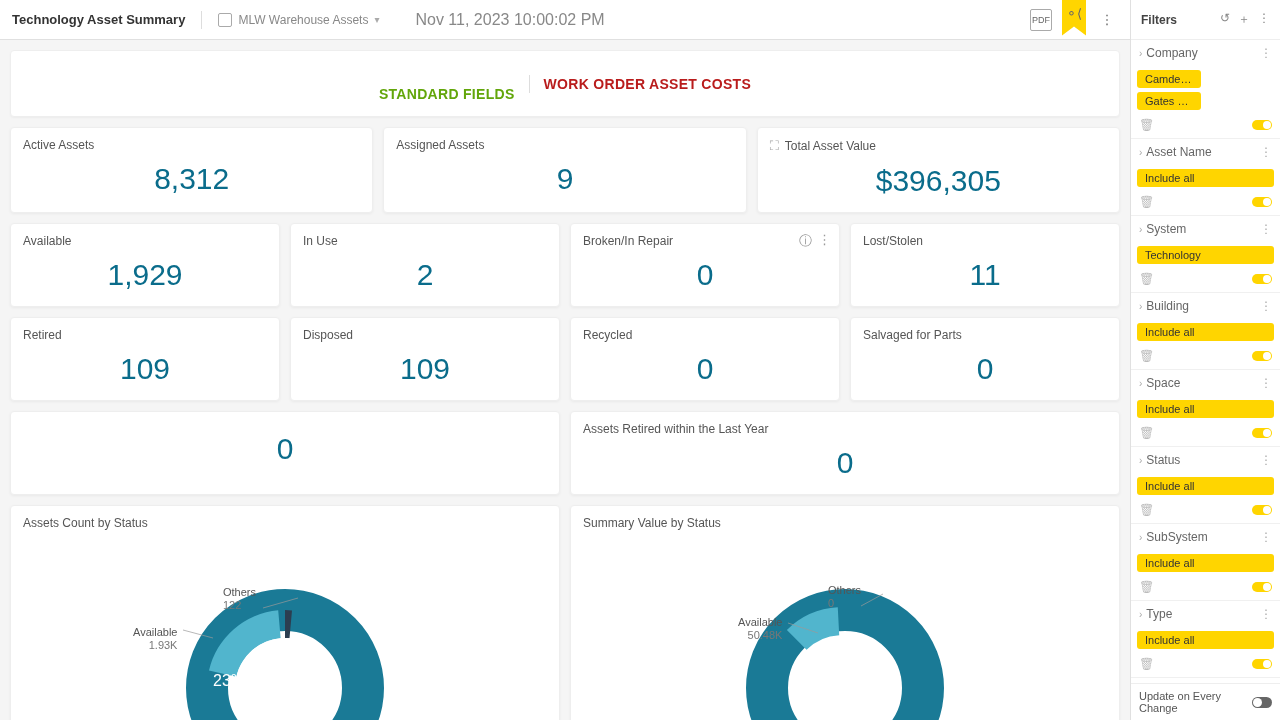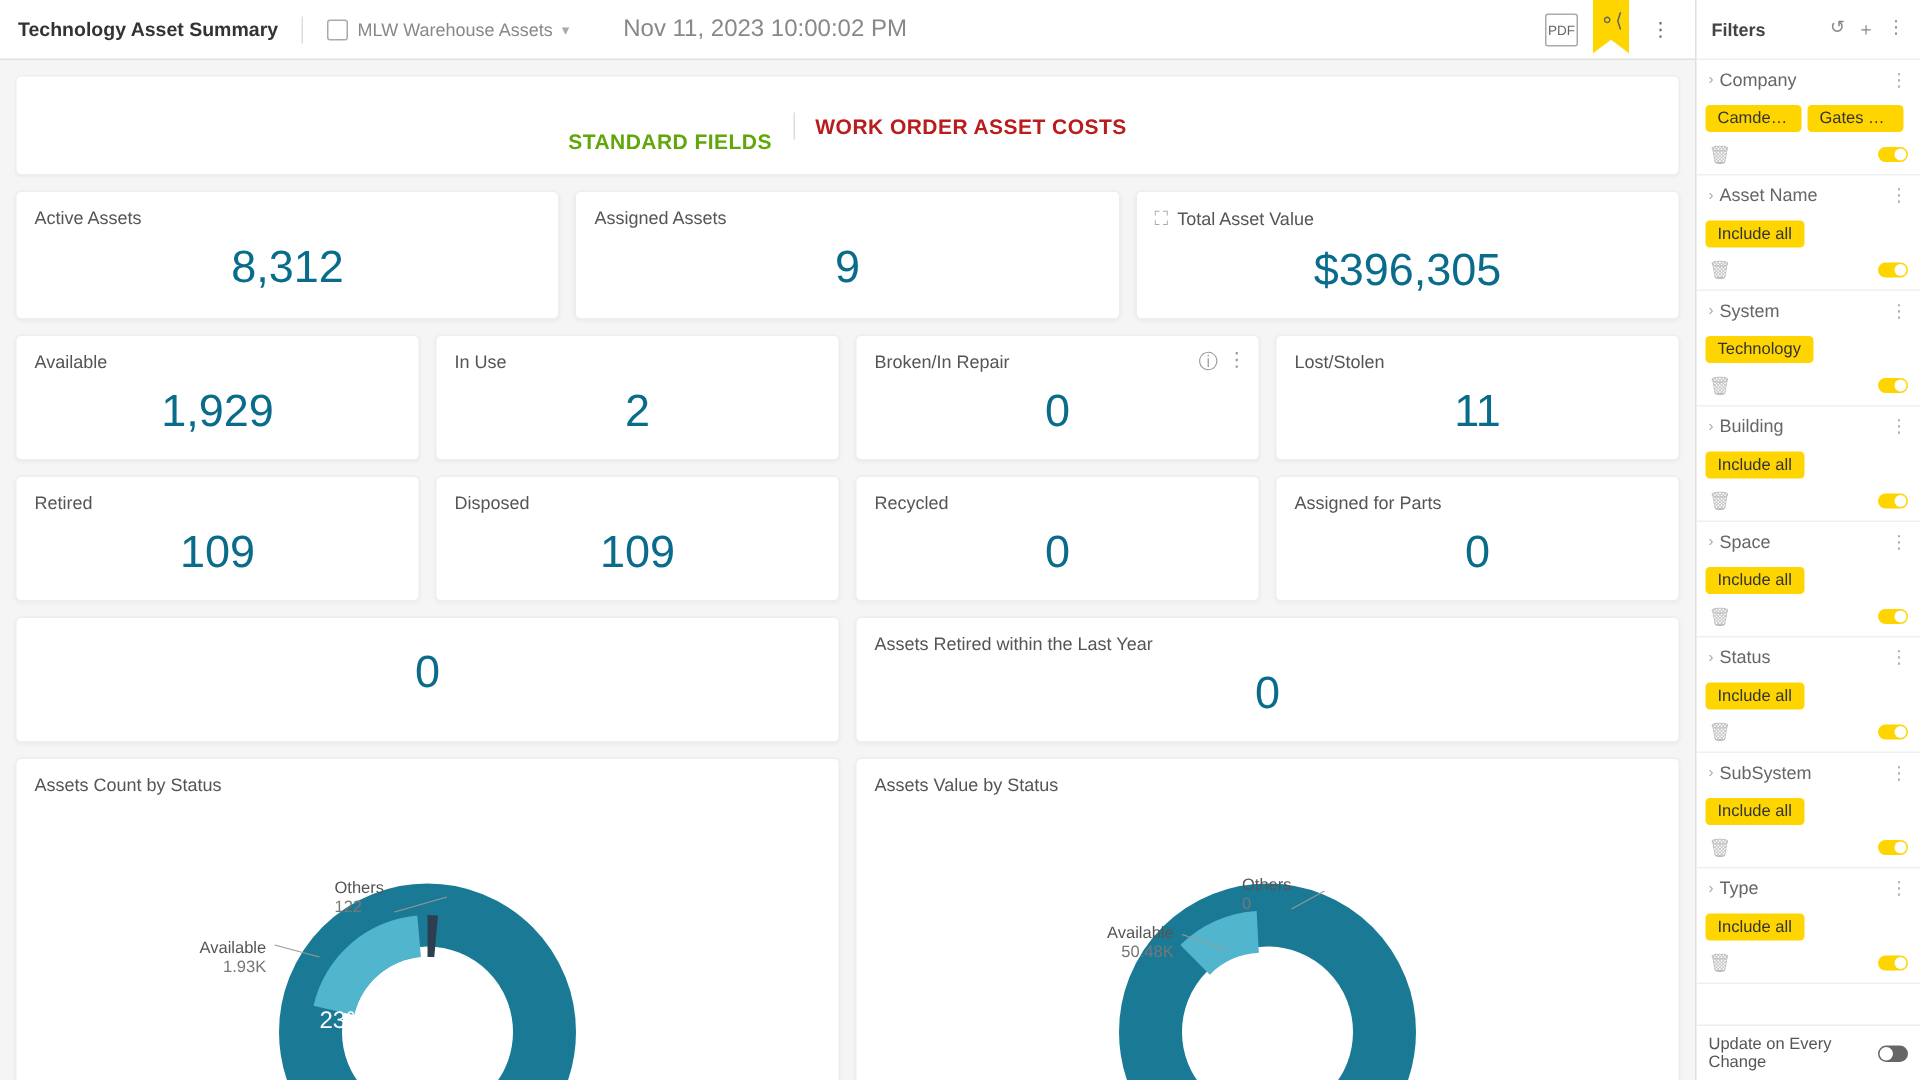--- a/index.html
+++ b/index.html
@@ -39,21 +39,21 @@
 
 .filters { width: 150px; min-width: 150px; background: #fff; border-left: 1px solid #e0e0e0; display: flex; flex-direction: column; font-size: 12px; }
 .filters-head { height: 40px; border-bottom: 1px solid #eee; display: flex; align-items: center; padding: 16px 10px; gap: 8px; }
 .filters-title { font-weight: 600; color: #444; }
 .filters-head-right { margin-left: auto; display: flex; gap: 8px; color: #888; }
 .filters-body { flex: 1; overflow-y: auto; }
 .fsec { border-bottom: 1px solid #f0f0f0; }
 .fsec-head { display: flex; align-items: center; padding: 6px 8px; color: #666; cursor: pointer; gap: 4px; }
 .chevron { font-size: 10px; color: #aaa; }
 .fsec-head .more { margin-left: auto; color: #aaa; cursor: pointer; }
-.chips { padding: 4px 6px; display: flex; flex-wrap: wrap; gap: 4px; }
+.chips { padding: 4px 6px; display: flex; flex-wrap: wrap; gap: 4px; flex-direction: column; }
 .chip { background: #ffd500; color: #333; padding: 3px 8px; border-radius: 3px; font-size: 11px; white-space: nowrap; max-width: 64px; overflow: hidden; text-overflow: ellipsis; cursor: pointer; }
 .chip.wide { max-width: none; }
 .fsec-foot { display: flex; align-items: center; justify-content: space-between; padding: 4px 8px 6px 8px; }
 .trash { color: #bbb; font-size: 12px; cursor: pointer; }
 .toggle { width: 20px; height: 10px; background: #ffd500; border-radius: 5px; position: relative; cursor: pointer; }
 .toggle::after { content: ""; width: 8px; height: 8px; background: #fff; border-radius: 50%; position: absolute; top: 1px; right: 1px; }
 .filters-foot { border-top: 1px solid #eee; padding: 6px 8px; display: flex; align-items: center; justify-content: space-between; font-size: 11px; color: #555; }
 .toggle-off { width: 22px; height: 11px; background: #666; border-radius: 6px; position: relative; cursor: pointer; }
 .toggle-off::after { content: ""; width: 9px; height: 9px; background: #fff; border-radius: 50%; position: absolute; top: 1px; left: 1px; }
 .sq-icon { width: 14px; height: 14px; border: 1px solid #aaa; border-radius: 2px; display: inline-block; }
@@ -135,21 +135,21 @@
       </div>
       <div class="card">
         <div class="card-label">Disposed</div>
         <div class="card-val">109</div>
       </div>
       <div class="card">
         <div class="card-label">Recycled</div>
         <div class="card-val">0</div>
       </div>
       <div class="card">
-        <div class="card-label">Assigned for Parts</div>
+        <div class="card-label">Salvaged for Parts</div>
         <div class="card-val">0</div>
       </div>
     </div>
 
     <div class="row">
       <div class="card">
         <div class="card-val">0</div>
       </div>
       <div class="card">
         <div class="card-label">Assets Retired within the Last Year</div>
@@ -178,21 +178,21 @@
             <div class="dl-val">1.93K</div>
           </div>
           <div class="pct-lbl" style="top:134px; left:190px;">23%</div>
           <svg style="position:absolute;top:0;left:0;pointer-events:none;" width="540" height="200">
             <line x1="240" y1="70" x2="275" y2="60" stroke="#999" stroke-width="0.7"></line>
             <line x1="190" y1="100" x2="160" y2="92" stroke="#999" stroke-width="0.7"></line>
           </svg>
         </div>
       </div>
       <div class="chart-card">
-        <div class="chart-title">Assets Value by Status</div>
+        <div class="chart-title">Summary Value by Status</div>
         <div class="donut-wrap">
           <svg class="donut-svg" width="220" height="260" viewBox="0 0 220 260">
             <g transform="translate(110,150)">
               <circle r="78" fill="none" stroke="#1a7a96" stroke-width="42"></circle>
               <path d="M 0 -78 A 78 78 0 0 0 -52 -58 L -33.4 -37.2 A 50 50 0 0 1 0 -50 Z" fill="#51b5cd" transform="rotate(-3) translate(-3,-3)"></path>
               <circle r="50" fill="#fff"></circle>
             </g>
           </svg>
           <div class="dlabel" style="top:46px; left:245px; text-align:left;">
             <div class="dl-name">Others</div>

